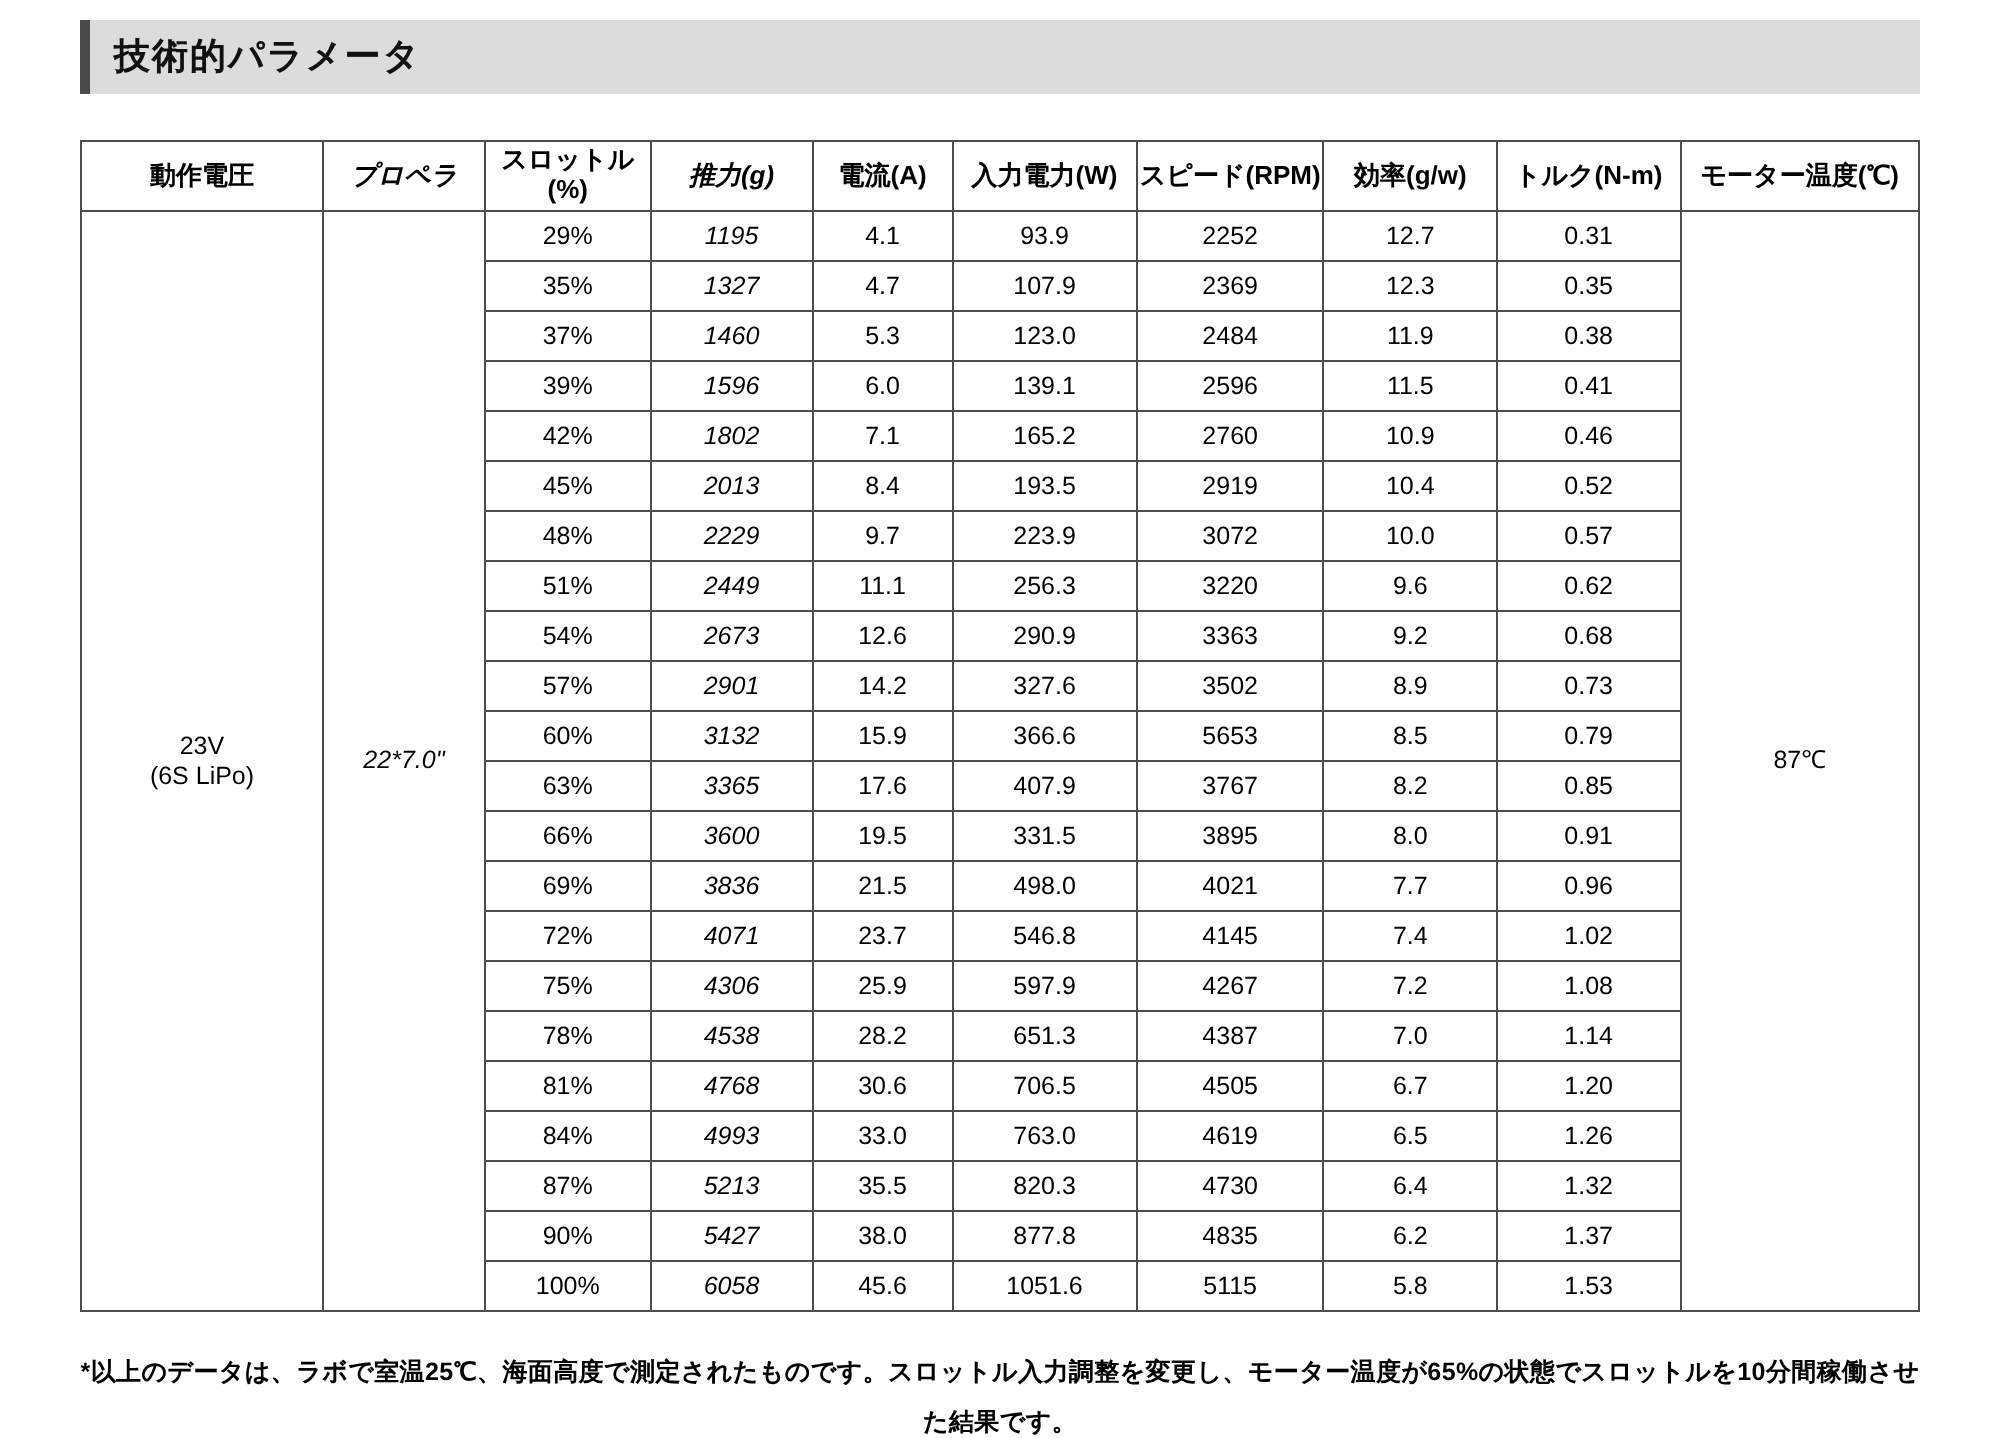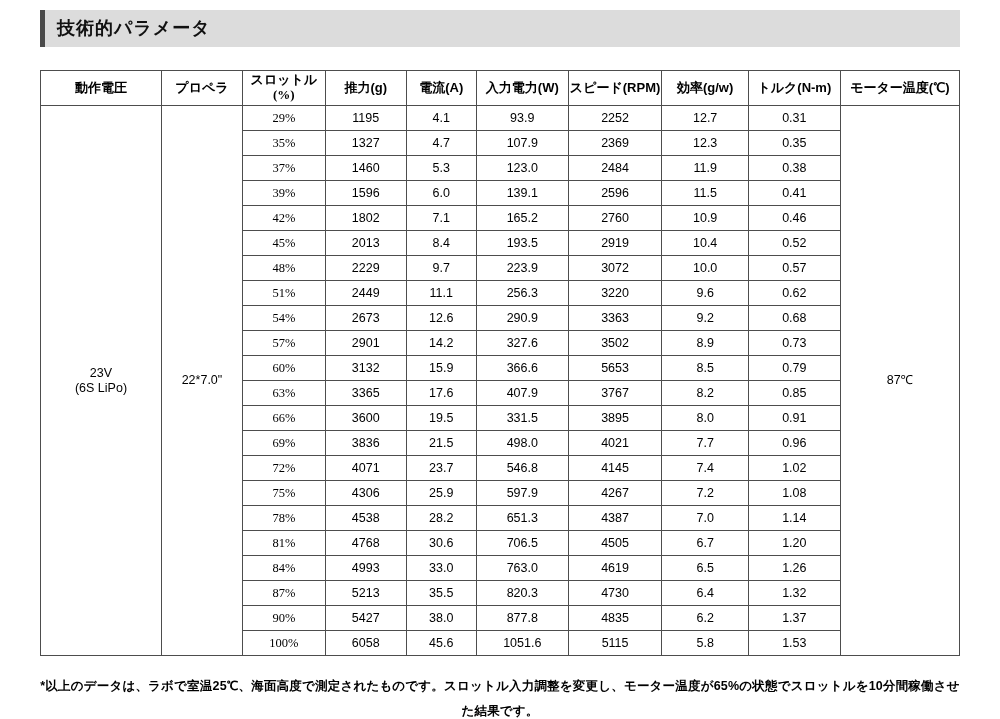--- a/index.html
+++ b/index.html
@@ -50,23 +50,23 @@
     font-weight: bold;
     font-size: 13px;
     height: 34px;
     background: #ffffff;
   }
   td.merged {
     font-size: 14px;
     line-height: 1.5;
   }
   .col-voltage { width: 13.2%; }
-  .col-prop    { width: 8.8%; }
-  .col-throttle{ width: 9.0%; font-family: Liberation Serif, serif; }
-  .col-thrust  { width: 8.8%; }
+  .col-prop    { width: 8.8%; font-style: italic; }
+  .col-throttle{ width: 9.0%; }
+  .col-thrust  { width: 8.8%; font-style: italic; }
   .col-current { width: 7.6%; }
   .col-power   { width: 10.0%; }
   .col-speed   { width: 10.2%; }
   .col-eff     { width: 9.4%; }
   .col-torque  { width: 10.0%; }
   .col-temp    { width: 13.0%; }
   .footnote {
     margin-top: 18px;
     text-align: center;
     font-size: 12.5px;

